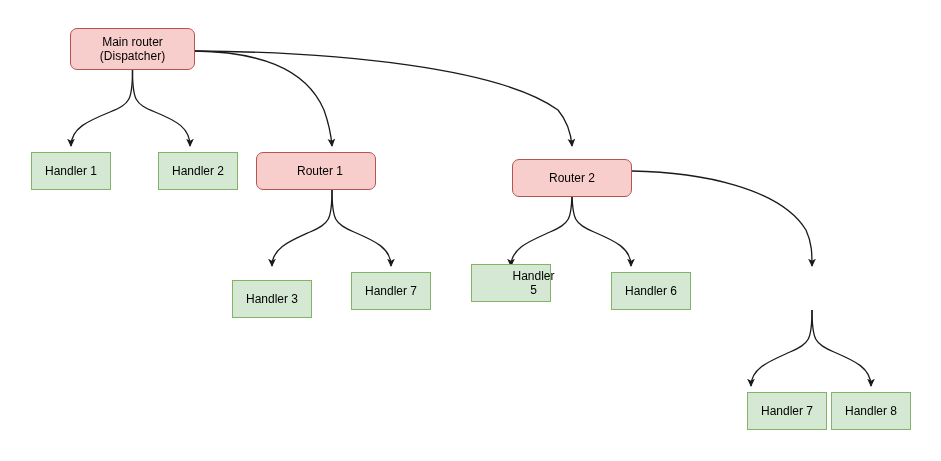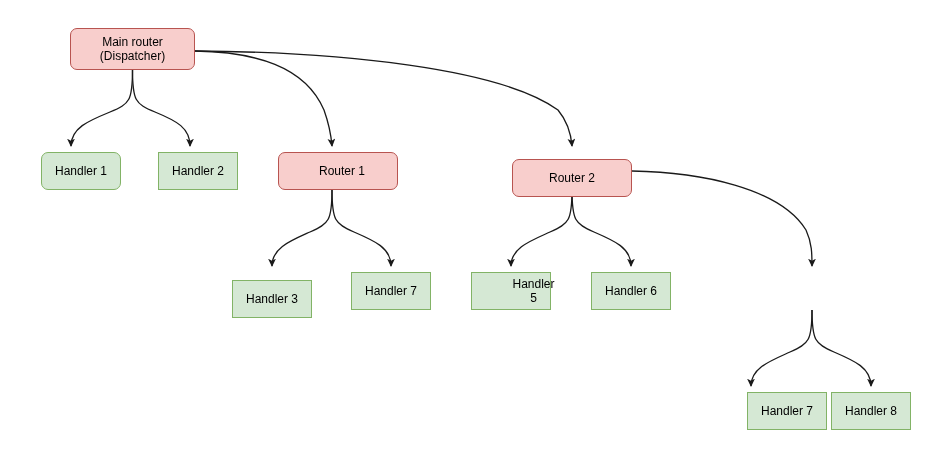--- a/index.html
+++ b/index.html
@@ -87,49 +87,49 @@
     <path d="M 812,310 C 812,340 809,344 790,352 C 770,361 751,368 751,386" fill="none" stroke="#1a1a1a" stroke-width="1.3" marker-end="url(#arrowhead)"></path>
 
     <path d="M 812,310 C 812,340 815,344 834,352 C 855,361 871,368 871,386" fill="none" stroke="#1a1a1a" stroke-width="1.3" marker-end="url(#arrowhead)"></path>
   </svg>
 
   <div class="node node-router" style="left:70px; top:28px; width:125px; height:42px;">
     <span class="node-label">Main router
 (Dispatcher)</span>
   </div>
 
-  <div class="node node-handler" style="left:41px; top:152px; width:80px; height:38px;border-radius:7px;">
+  <div class="node node-handler" style="left:31px; top:152px; width:80px; height:38px;">
     <span class="node-label">Handler 1</span>
   </div>
 
   <div class="node node-handler" style="left:150px; top:152px; width:80px; height:38px;margin-left:8px;">
     <span class="node-label">Handler 2</span>
   </div>
 
-  <div class="node node-router" style="left:278px; top:152px; width:120px; height:38px;padding-left:8px;">
+  <div class="node node-router" style="left:256px; top:152px; width:120px; height:38px;padding-left:8px;">
     <span class="node-label">Router 1</span>
   </div>
 
   <div class="node node-router" style="left:512px; top:159px; width:120px; height:38px;">
     <span class="node-label">Router 2</span>
   </div>
 
   <div class="node node-handler" style="left:232px; top:272px; width:80px; height:38px;margin-top:8px;">
     <span class="node-label">Handler 3</span>
   </div>
 
   <div class="node node-handler" style="left:351px; top:272px; width:80px; height:38px;">
     <span class="node-label">Handler 7</span>
   </div>
 
-  <div class="node node-handler" style="left:471px; top:272px; width:80px; height:38px;padding-left:45px;">
+  <div class="node node-handler" style="left:471px; top:264px; width:80px; height:38px;padding-left:45px;">
     <span class="node-label">Handler 5</span>
   </div>
 
-  <div class="node node-handler" style="left:591px; top:272px; width:80px; height:38px;">
+  <div class="node node-handler" style="left:611px; top:272px; width:80px; height:38px;">
     <span class="node-label">Handler 6</span>
   </div>
 
 
   <div class="node node-handler" style="left:711px; top:392px; width:80px; height:38px;margin-left:36px;">
     <span class="node-label">Handler 7</span>
   </div>
 
   <div class="node node-handler" style="left:831px; top:392px; width:80px; height:38px;">
     <span class="node-label">Handler 8</span>

